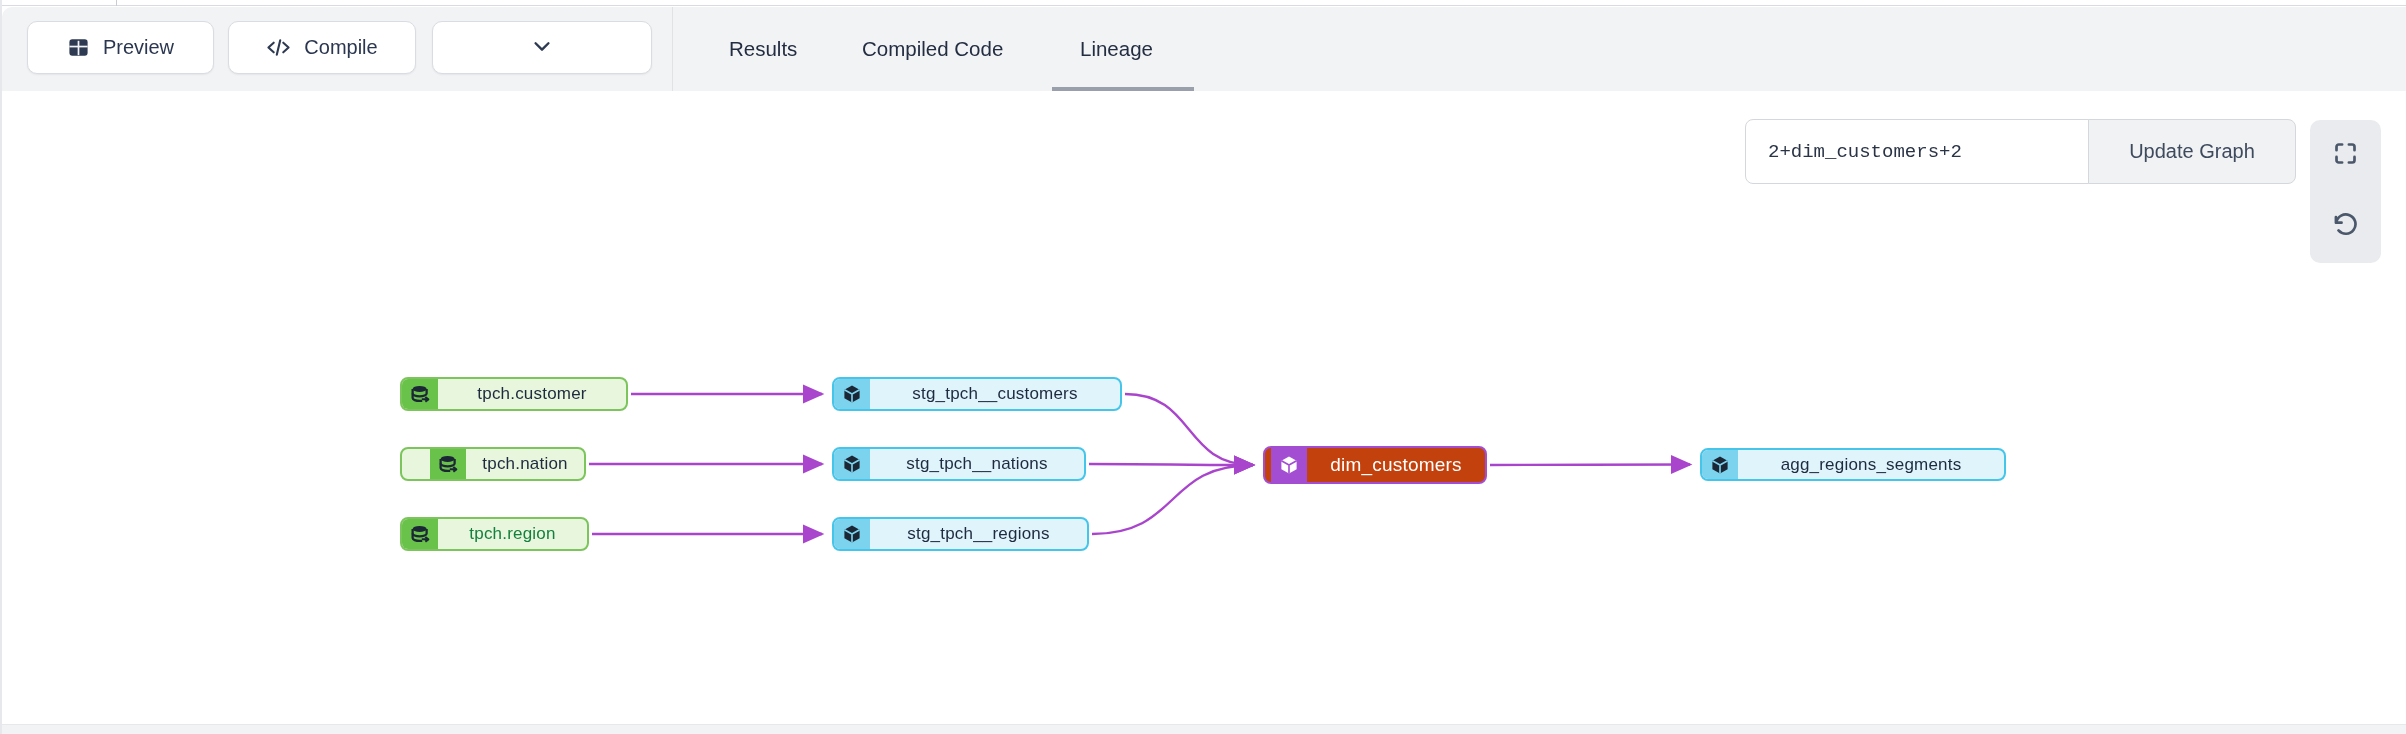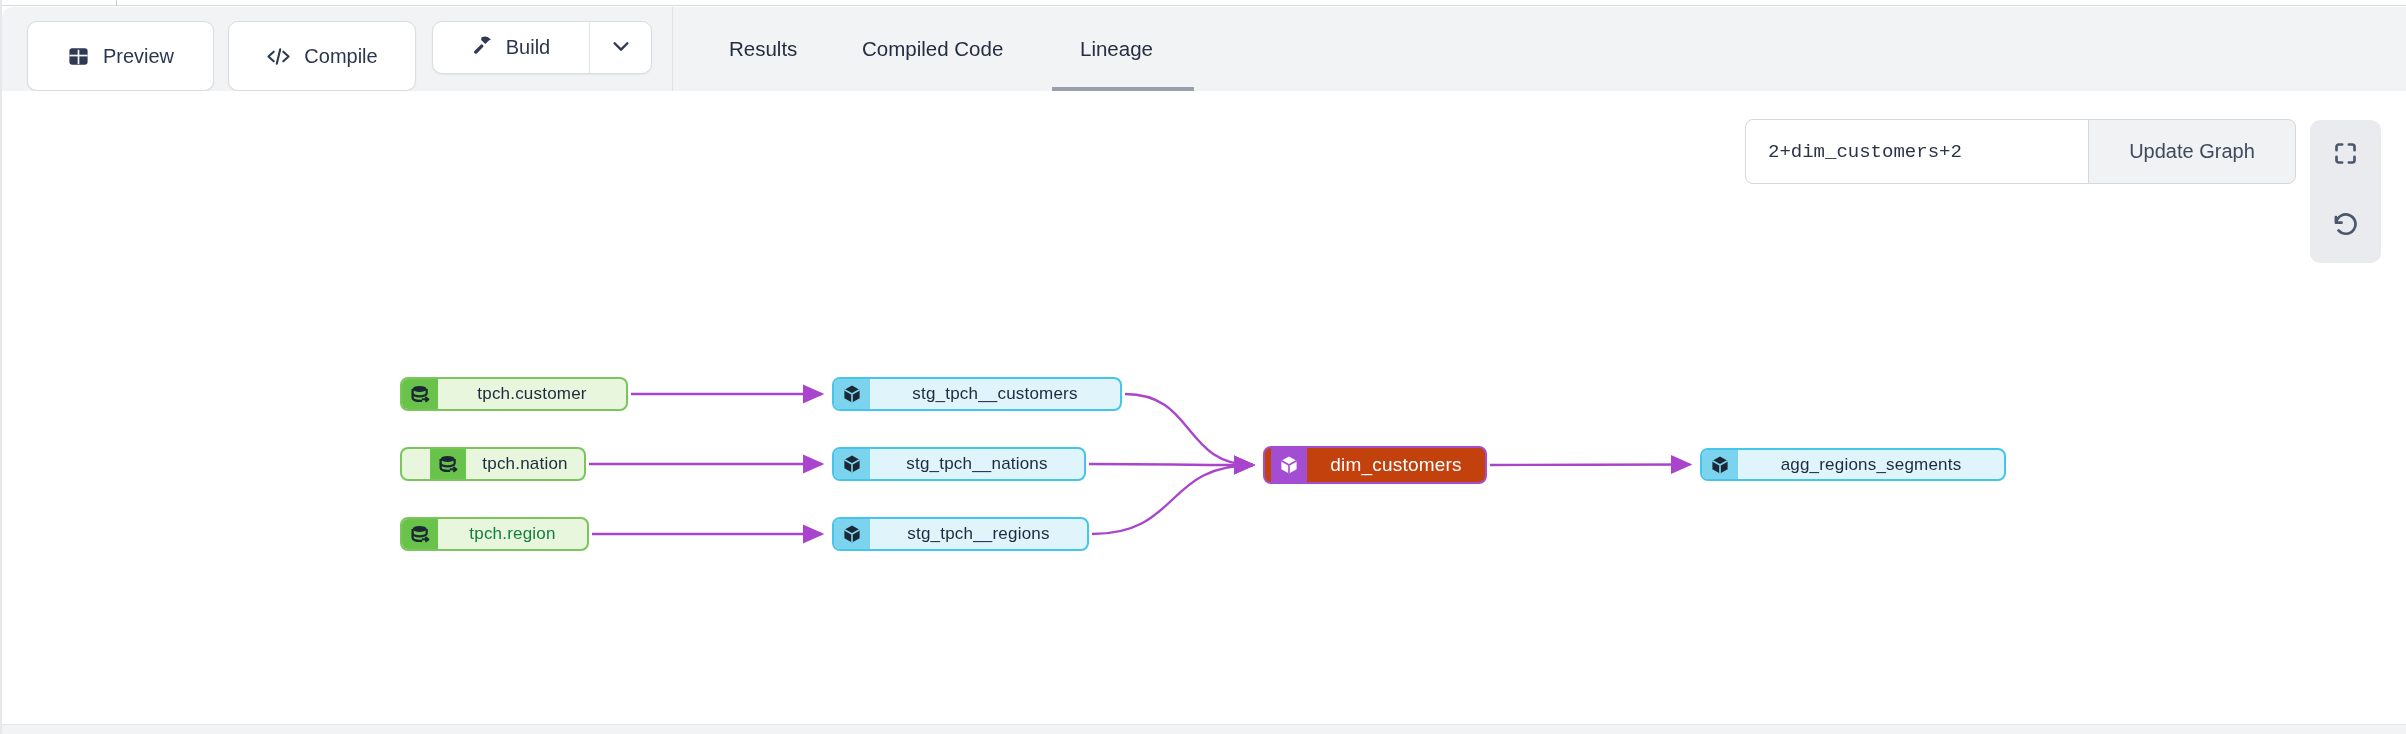--- a/index.html
+++ b/index.html
@@ -8,21 +8,21 @@
 
   
   .top-strip { position:absolute; left:0; top:0; width:100%; height:6px; background:#ffffff; border-bottom:1px solid #d9dbe0; }
   .top-strip .tab-divider { position:absolute; left:116px; top:0; width:1px; height:6px; background:#c9ccd3; }
   .left-edge { position:absolute; left:0; top:0; width:2px; height:734px; background:#e6e8eb; z-index:40; }
 
   
   .toolbar { position:absolute; left:2px; top:7px; right:0; height:84px; background:#f2f3f5; border-top-left-radius:10px; }
   .toolbar-divider { position:absolute; left:670px; top:0; width:1px; height:84px; background:#e0e2e6; }
 
-  .tb-btn { position:absolute; top:14px; height:70px; background:#ffffff; border:1px solid #d9dce2; border-radius:10px;
+  .tb-btn { position:absolute; top:14px; height:53px; background:#ffffff; border:1px solid #d9dce2; border-radius:10px;
             display:flex; align-items:center; justify-content:center; gap:13px; cursor:pointer;
             box-shadow:0 1px 2px rgba(16,24,40,.06); color:#2b3750; font-size:20px; font-weight:500; }
   .tb-btn svg { display:block; }
   #btn-preview { left:25px;  width:187px; }
   #btn-compile { left:226px; width:188px; }
   .build-group { position:absolute; left:430px; top:14px; width:220px; height:53px; background:#ffffff;
                  border:1px solid #d9dce2; border-radius:10px; box-shadow:0 1px 2px rgba(16,24,40,.06); display:flex; }
   .build-main { width:157px; height:100%; display:flex; align-items:center; justify-content:center; gap:12px;
                 color:#2b3750; font-size:20px; font-weight:500; cursor:pointer; border-right:1px solid #e2e4e8; }
   .build-caret { flex:1; display:flex; align-items:center; justify-content:center; cursor:pointer; }
@@ -83,29 +83,20 @@
         <svg width="25" height="23" viewBox="0 0 26 24" fill="none" stroke="#2e3a52" stroke-width="2.2" stroke-linecap="round" stroke-linejoin="round">
           <path d="M8 7l-5.5 5L8 17"></path>
           <path d="M18 7l5.5 5L18 17"></path>
           <path d="M14.8 4.5l-3.6 15"></path>
         </svg>
       </span>
       <span>Compile</span>
     </div>
 
     <div class="build-group">
-      <div class="build-main">
-        <span>
-          <svg width="22" height="22" viewBox="0 0 24 24">
-            <path d="M10.5 3.5 Q16 1.5 19 4.5 L21 6.5 Q19.5 6 18.5 7 L14.5 11 L10 6.5 Q10 4.5 10.5 3.5 Z" fill="#2e3a52"></path>
-            <rect x="1.2" y="14.6" width="12.5" height="3.6" rx="1.4" transform="rotate(-45 7.5 16.5)" fill="#2e3a52"></rect>
-          </svg>
-        </span>
-        <span>Build</span>
-      </div>
       <div class="build-caret">
         <span>
           <svg width="22" height="22" viewBox="0 0 24 24" fill="none" stroke="#2e3a52" stroke-width="2.6" stroke-linecap="round" stroke-linejoin="round">
             <path d="M5 9l7 7 7-7"></path>
           </svg>
         </span>
       </div>
     </div>
 
     <div class="toolbar-divider"></div>

